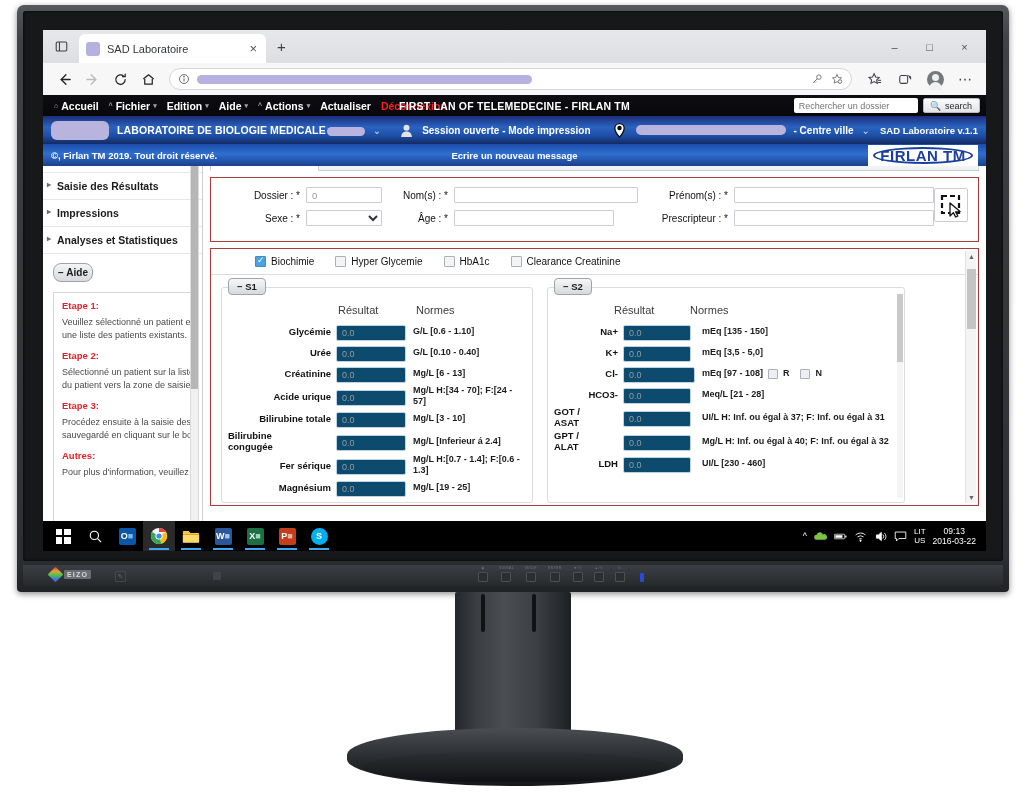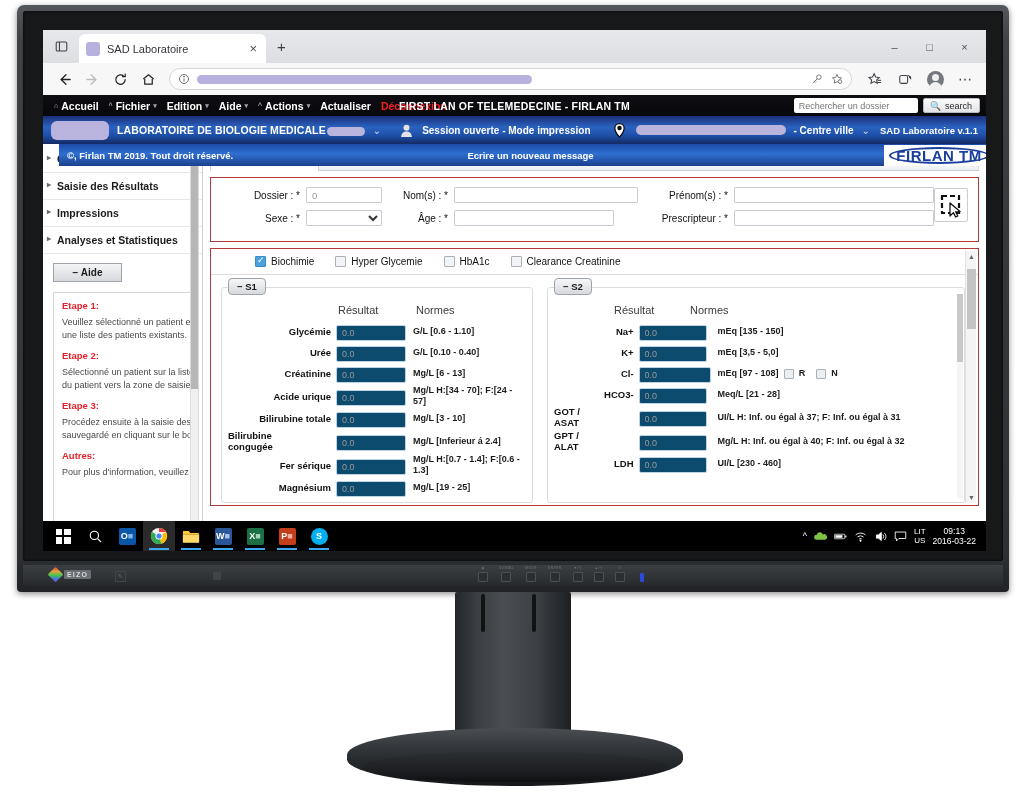--- a/index.html
+++ b/index.html
@@ -157,21 +157,21 @@
   .body-area { position: absolute; top: 49px; left: 0; right: 0; bottom: 22px; display: flex; background: #fff; }
 
   
   .sidebar { width: 160px; border-right: 1px solid #cfcfcf; position: relative; background: #fff; padding-top: 2px;}
   .side-link {
     font-size: 10.5px; font-weight: bold; color: #1b1b1b; padding: 7px 6px 7px 14px;
     border-bottom: 1px solid #e7e7e7; position: relative; white-space: nowrap;
   }
   .side-link::before { content: "\25B8"; position: absolute; left: 4px; color: #6b6b6b; font-size: 8px; }
   .aide-btn {
-    margin: 9px 0 10px 10px; width: 69px; height: 19px; border-radius: 0;
+    margin: 9px 0 10px 10px; width: 40px; height: 19px; border-radius: 8px;
     border: 1px solid #9fa4ab; background: linear-gradient(180deg,#f4f5f6 0%,#d7d9dd 100%);
     font-size: 10px; font-weight: bold; color: #1b1b1b; display: flex; align-items: center;
     justify-content: center; gap: 2px; font-family: inherit;
   }
   .help-panel {
     margin: 0 6px 0 10px; border: 1px solid #d6d6d6; background: #fff; padding: 7px 8px 8px 8px;
     height: 232px; overflow: hidden;
   }
   .help-h { color: #e8202a; font-size: 9.5px; font-weight: bold; margin-bottom: 5px; }
   .help-p { color: #4a4a4a; font-size: 9px; line-height: 12.5px; margin-bottom: 9px; white-space: nowrap; }
@@ -216,21 +216,21 @@
      height: 258px; }
   .chk-row { display: flex; align-items: center; gap: 5px; padding: 7px 0 7px 44px; border-bottom: 1px solid #dcdcdc; }
   .chk { width: 11px; height: 11px; border: 1px solid #a9b0b8; background: #f3f4f6; border-radius: 1px; flex: none; }
   .chk.on { background: #4aa3df; border-color: #3a8cc4; position: relative; }
   .chk.on::after { content: "\2713"; position: absolute; left: 1px; top: -2px; color: #fff; font-size: 9px; }
   .chk-lbl { font-size: 10px; color: #111; margin-right: 16px; }
 
   .panels { display: flex; padding: 12px 0 0 10px; gap: 14px; position: relative; }
   .panel { position: relative; border: 1px solid #d8dde2; border-radius: 3px; padding: 14px 8px 4px 4px; }
   .panel.s1 { width: 312px; }
-  .panel.s2 { width: 418px; }
+  .panel.s2 { width: 358px; }
   .panel-tag {
     position: absolute; left: 6px; top: -10px; height: 17px; min-width: 38px; padding: 0 7px;
     border: 1px solid #9fa4ab; border-radius: 4px;
     background: linear-gradient(180deg,#f6f7f8 0%,#d6d9dd 100%);
     font-size: 9.5px; font-weight: bold; color: #1b1b1b;
     display: flex; align-items: center; justify-content: center; gap: 2px;
   }
   .col-heads { display: flex; font-size: 11px; color: #3b3b3b; margin: 2px 0 5px 0; }
   .ptable { width: 100%; border-collapse: collapse; }
   .ptable td { padding: 1px 0; vertical-align: middle; }
@@ -245,21 +245,21 @@
   .norm-chk { width: 10px; height: 10px; border: 1px solid #a9b0b8; background: #eceef0; border-radius: 1px; }
 
   .res-scroll { position: absolute; right: 2px; top: 2px; width: 11px; bottom: 2px; background: #f4f4f4; border-left: 1px solid #e2e2e2; }
   .res-thumb { position: absolute; left: 1px; top: 18px; width: 9px; height: 60px; background: #c4c4c4; }
   .res-arrow { position: absolute; left: 0; width: 11px; text-align: center; font-size: 7px; color: #666; }
   .pan-scroll { position: absolute; right: 1px; top: 6px; width: 6px; bottom: 4px; background: #f5f5f5; }
   .pan-thumb { position: absolute; left:0; top: 0; width: 6px; height: 68px; background: #c9c9c9; }
 
   
   .page-footer {
-    position: absolute; left: 16px; right: 0; bottom: 0; height: 22px;
+    position: absolute; left: 0; right: 0; bottom: 0; height: 22px;
     background: linear-gradient(180deg,#1d4ba8 0%,#2f6fd0 45%,#1b3f8c 100%);
     display: flex; align-items: center; padding: 0 8px; color: #fff; font-size: 9.5px; font-weight: bold;
     position: relative;
   }
   .footer-msg { position: absolute; left: 0; right: 0; text-align: center; font-size: 9.5px; font-weight: bold; }
   .firlan-badge {
     margin-left: auto; width: 110px; height: 21px; background: #fff; display: flex; align-items: center;
     justify-content: center; position: relative; z-index: 2;
   }
   .firlan-oval {

